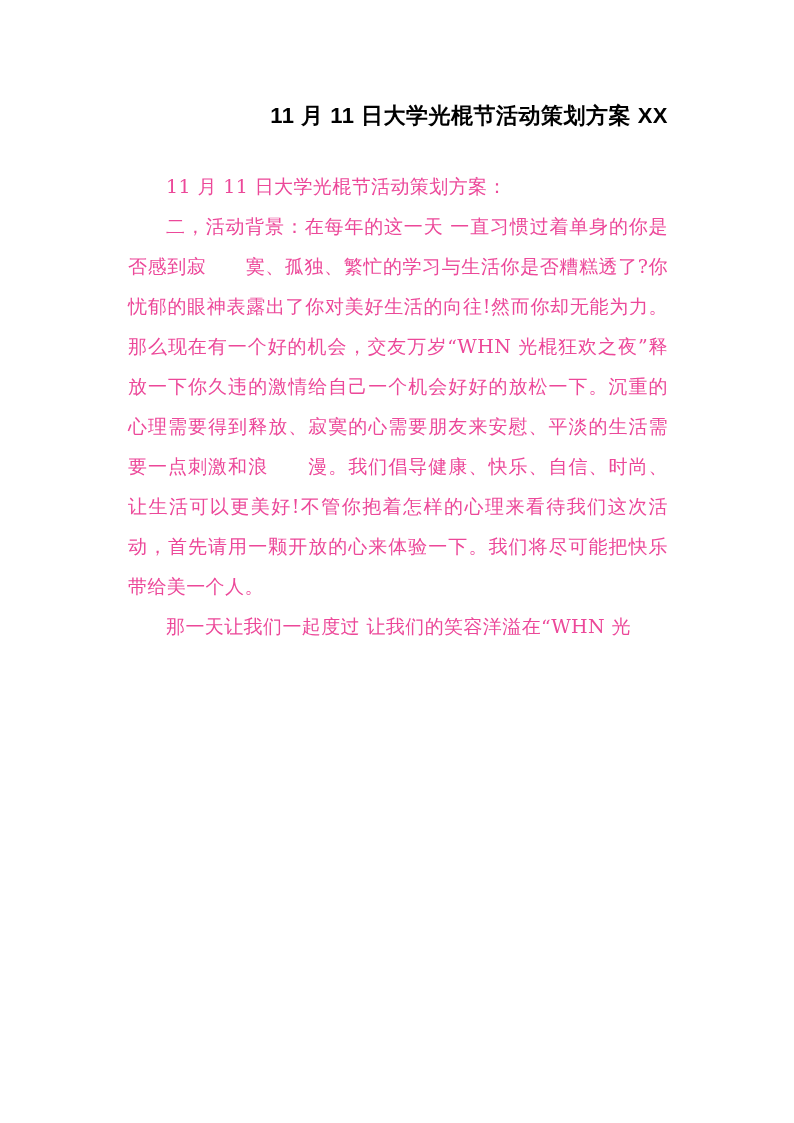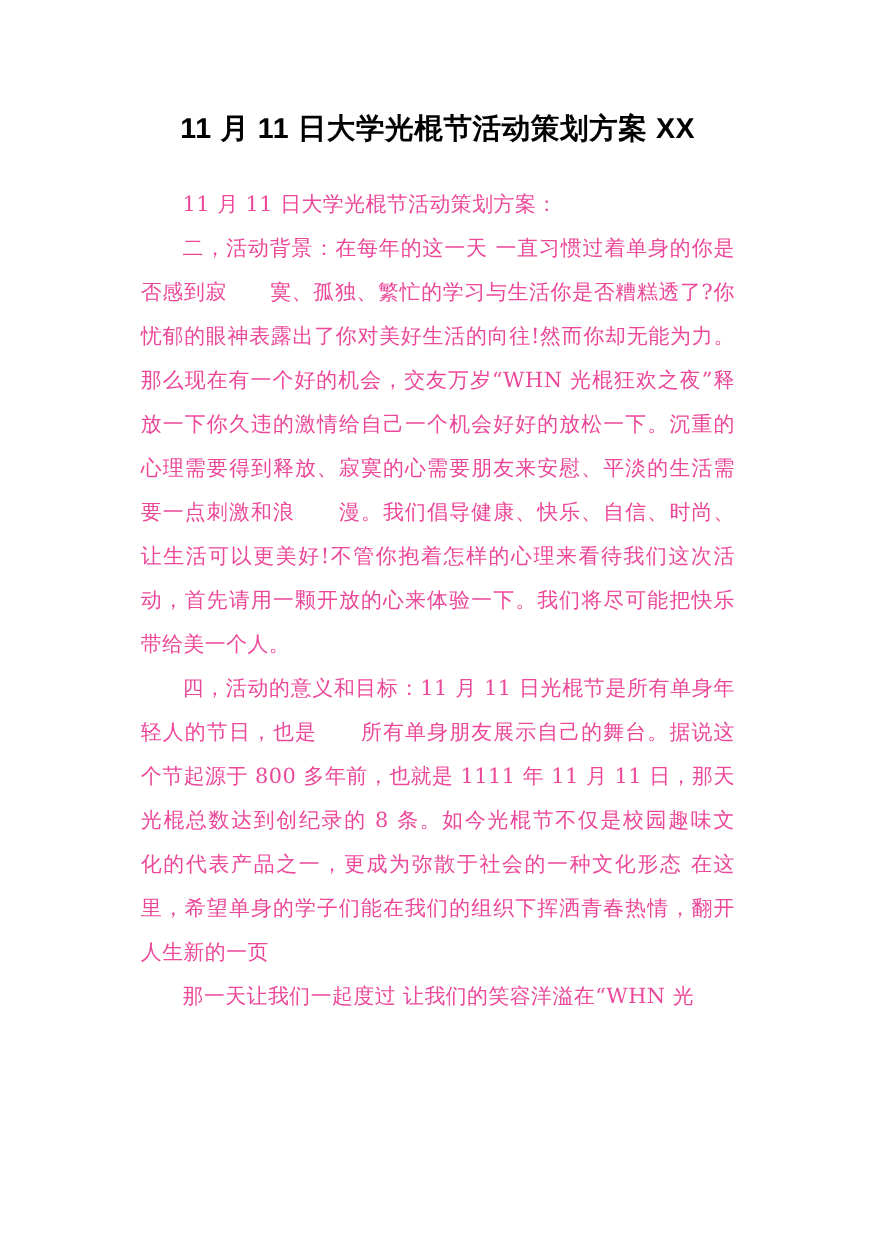--- a/index.html
+++ b/index.html
@@ -21,27 +21,27 @@
   .doc-body {
     position: absolute;
     left: 128px;
     top: 96px;
     width: 540px;
   }
 
   .doc-title {
     font-family: "Liberation Sans", "DejaVu Sans", sans-serif;
     font-weight: bold;
-    font-size: 26px;
+    font-size: 22px;
     line-height: 40px;
     color: #000000;
     letter-spacing: 0.5px;
     white-space: pre-wrap;
     margin: 0 0 30px 0;
-    text-align: center;
+    text-align: right;
   }
 
   .para {
     font-family: "DejaVu Serif", "Liberation Serif", serif;
     font-size: 19px;
     line-height: 40px;
     color: #ec4899;
     margin: 0;
     text-align: justify;
     text-justify: inter-ideograph;
@@ -61,18 +61,17 @@
   <div class="doc-body">
 
     <h1 class="doc-title">11 月 11 日大学光棍节活动策划方案 XX</h1>
 
     <p class="para indent">11 月 11 日大学光棍节活动策划方案：</p>
 
 
     <p class="para indent">二，活动背景：在每年的这一天 一直习惯过着单身的你是否感到寂　　寞、孤独、繁忙的学习与生活你是否糟糕透了?你忧郁的眼神表露出了你对美好生活的向往!然而你却无能为力。那么现在有一个好的机会，交友万岁“WHN 光棍狂欢之夜”释放一下你久违的激情给自己一个机会好好的放松一下。沉重的心理需要得到释放、寂寞的心需要朋友来安慰、平淡的生活需要一点刺激和浪　　漫。我们倡导健康、快乐、自信、时尚、让生活可以更美好!不管你抱着怎样的心理来看待我们这次活动，首先请用一颗开放的心来体验一下。我们将尽可能把快乐　带给美一个人。</p>
 
 
-    <p class="para indent">四，活动的意义和目标：11 月 11 日光棍节是所有单身年轻人的节日，也是　　所有单身朋友展示自己的舞台。据说这个节起源于 800 多年前，也就是 1111 年 11 月 11 日，那天光棍总数达到创纪录的 8 条。如今光棍节不仅是校园趣味文　　化的代表产品之一，更成为弥散于社会的一种文化形态 在这里，希望单身的学子们能在我们的组织下挥洒青春热情，翻开人生新的一页</p>
 
     <p class="para indent">那一天让我们一起度过 让我们的笑容洋溢在“WHN 光</p>
 
   </div>
 </div>
 
 </body></html>

